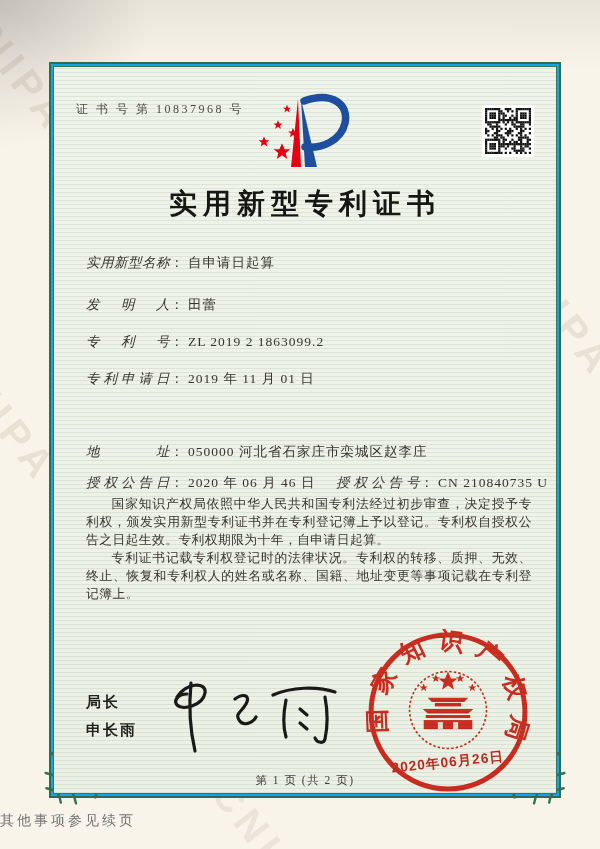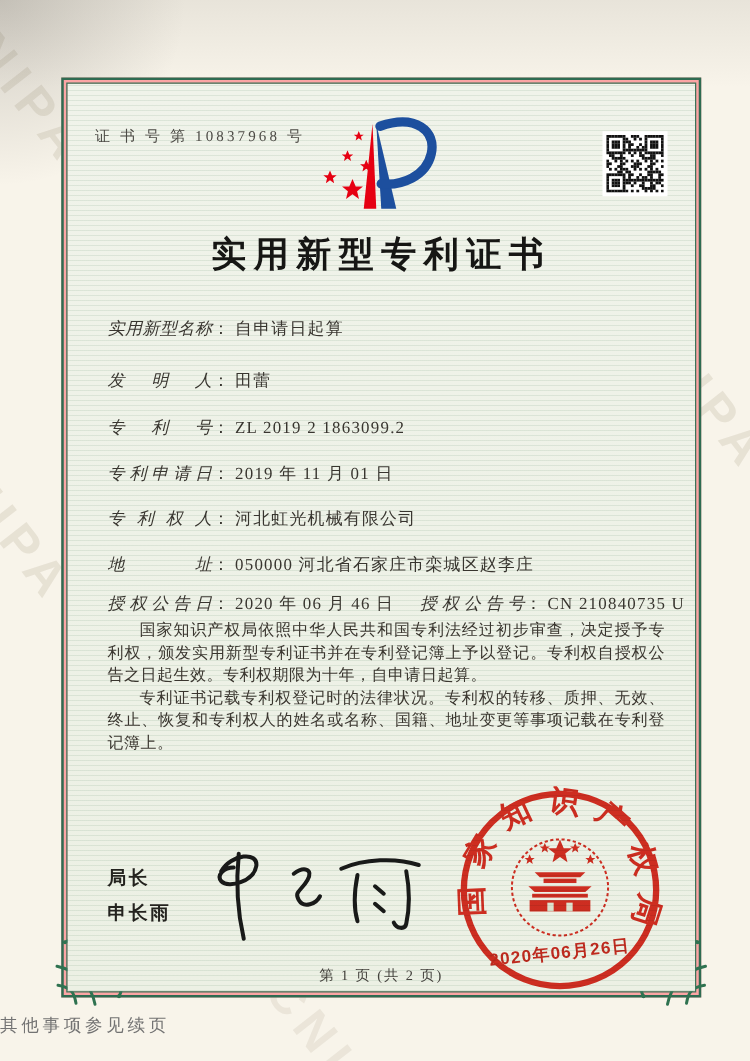--- a/index.html
+++ b/index.html
@@ -13,21 +13,21 @@
   .shade-corner{position:absolute;left:0;top:0;width:150px;height:150px;pointer-events:none;
     background:radial-gradient(circle at 0 0,rgba(70,65,60,.22),rgba(70,65,60,0) 70%);}
 
   
   .wm{position:absolute;font-family:"Liberation Sans","DejaVu Sans",sans-serif;
       font-weight:bold;font-size:40px;letter-spacing:7px;color:rgba(150,135,105,.17);
       transform-origin:left top;transform:rotate(52deg);white-space:nowrap;pointer-events:none;}
 
   
   .frame{position:absolute;left:49px;top:62px;width:504px;height:728px;
-         border:2.5px solid #2e6b51;padding:2px;background:#fca5a5;}
+         border:2.5px solid #2e6b51;padding:2px;background:#0ea5e9;}
   .frame-inner{position:relative;width:100%;height:100%;box-sizing:border-box;
       border:1.5px solid #3c745a;
       background:
         repeating-linear-gradient(0deg, rgba(106,150,116,.15) 0 1px, transparent 1px 4px),
         linear-gradient(#f0f3ea,#ecf0e4);}
 
   .corner-orn{position:absolute;width:80px;height:80px;}
   .corner-orn.br{right:-7px;bottom:-9px;}
   .corner-orn.bl{left:-7px;bottom:-9px;transform:scaleX(-1);}
 
@@ -388,23 +388,20 @@
       </div>
       <div class="row" style="top:229px">
         <span class="row-label">发明人</span><span class="row-colon">：</span><span class="row-value">田蕾</span>
       </div>
       <div class="row" style="top:266px">
         <span class="row-label">专利号</span><span class="row-colon">：</span><span class="row-value">ZL 2019 2 1863099.2</span>
       </div>
       <div class="row" style="top:303px">
         <span class="row-label">专利申请日</span><span class="row-colon">：</span><span class="row-value">2019 年 11 月 01 日</span>
       </div>
-      <div class="row" style="top:339px">
-        <span class="row-label">专利权人</span><span class="row-colon">：</span><span class="row-value">河北虹光机械有限公司</span>
-      </div>
       <div class="row" style="top:376px">
         <span class="row-label">地址</span><span class="row-colon">：</span><span class="row-value">050000 河北省石家庄市栾城区赵李庄</span>
       </div>
 
       <div class="row" style="top:407px">
         <span class="row-label">授权公告日</span><span class="row-colon">：</span><span class="row-value">2020 年 06 月 46 日</span>
         <span class="grant-right">
           <span class="row-label">授权公告号</span><span class="row-colon">：</span><span class="row-value">CN 210840735 U</span>
         </span>
       </div>

